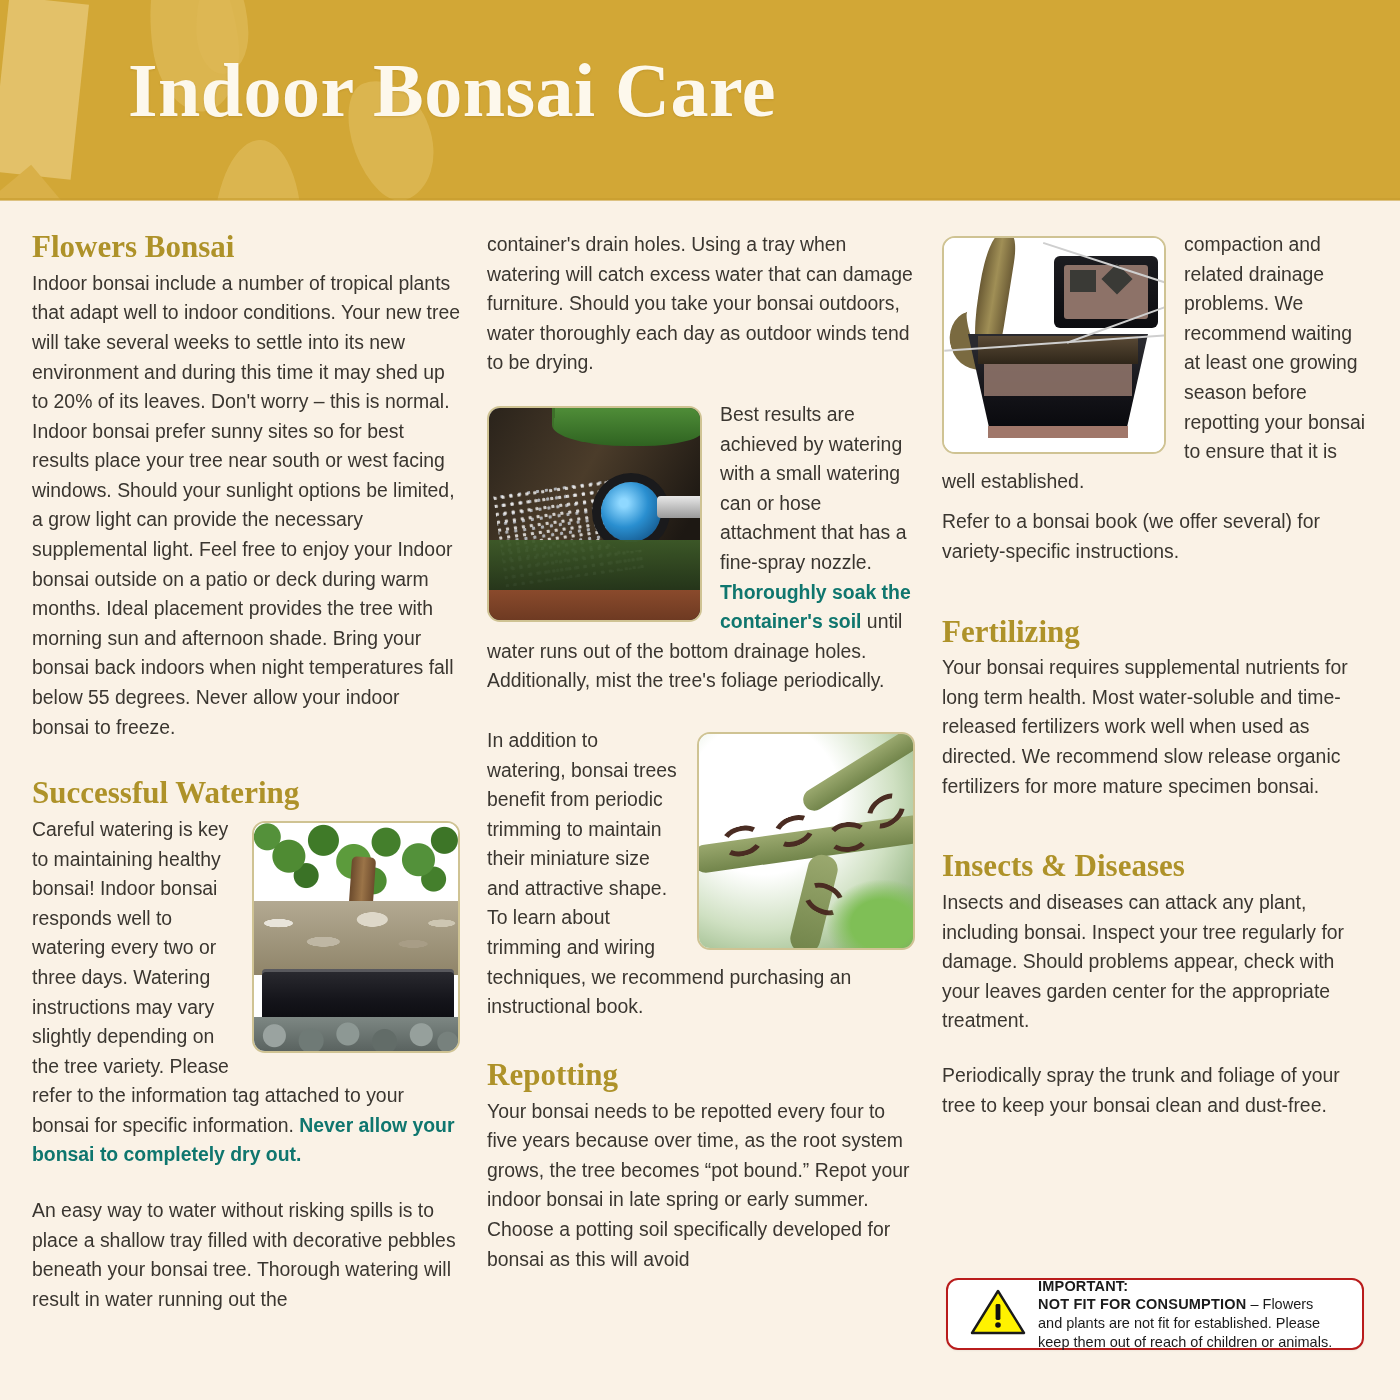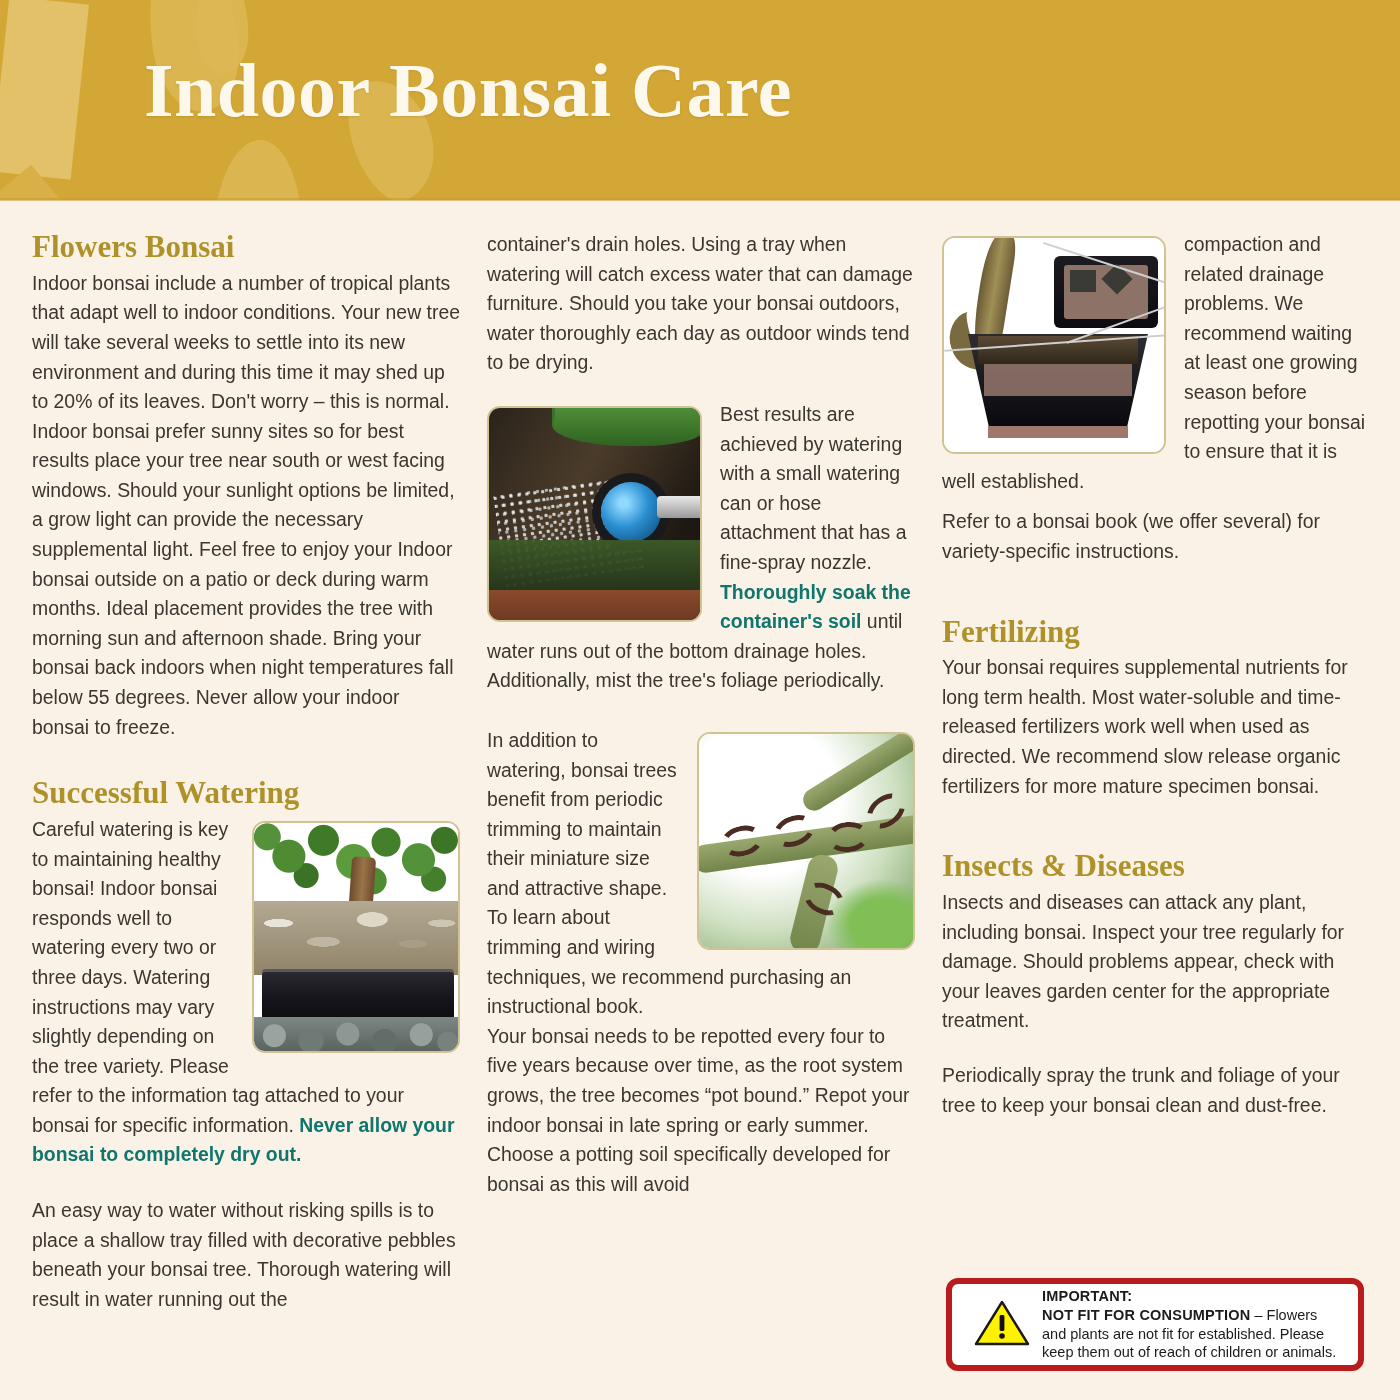--- a/index.html
+++ b/index.html
@@ -30,21 +30,20 @@
   }
   .petal2 { background:#D9B048; }
   .petal3 { background:#E3C169; }
   .hdr-title {
     position:absolute; left:128px; top:52px;
     font-family:"Liberation Serif", serif;
     font-size:76px; font-weight:700; color:#FDF8EC;
     letter-spacing:.5px;
     line-height:1;
     text-shadow:0 1px 2px rgba(120,85,10,.18);
-    margin-left:16px;
   }
 
   
   .cols { position:absolute; left:0; top:200px; width:1400px; height:1200px; }
   .col { position:absolute; top:30px; }
   .col1 { left:32px;  width:428px; }
   .col2 { left:487px; width:428px; }
   .col3 { left:942px; width:428px; }
 
   h2.sec {
@@ -237,23 +236,23 @@
   .ph-pot .wire {
     position:absolute; height:2px; background:#cfcfcf;
   }
   .ph-pot .feet {
     position:absolute; left:44px; top:188px; width:140px; height:12px;
     background:#a0776a;
   }
 
   
   .warnbox {
-    position:absolute; left:946px; top:1278px; width:418px; height:93px;
+    position:absolute; left:946px; top:1278px; width:418px; height:72px;
     background:#FFFFFF;
-    border:6px solid #b91c1c;
+    border:2px solid #b91c1c;
     border-radius:12px;
     box-shadow:0 1px 2px rgba(0,0,0,.05);
     display:flex; align-items:center; padding:10px 14px;
   }
   .warn-tri { flex:0 0 auto; margin:0 12px 0 8px; }
   .warn-text { font-size:14.5px; line-height:18.6px; color:#1b1b1b; }
   .warn-text .ttl { font-weight:700; letter-spacing:.2px; }
   .warn-text .ttl2 { font-weight:700; letter-spacing:.2px; }
 </style>
 </head>
@@ -333,20 +332,21 @@
         <div class="wire w3"></div>
       <div class="wire w4"></div>
         <div class="wire w5"></div>
       <div class="foliage"></div>
     </div>
 
     <p class="body">In addition to watering, bonsai trees benefit from periodic trimming to maintain their miniature size and attractive shape. To learn about trimming and wiring techniques, we recommend purchasing an instructional book.</p>
 
     <div class="clear"></div>
 
+    <h2 class="sec" style="margin-top:36px;">Repotting</h2>
     <p class="body">Your bonsai needs to be repotted every four to five years because over time, as the root system grows, the tree becomes “pot bound.” Repot your indoor bonsai in late spring or early summer. Choose a potting soil specifically developed for bonsai as this will avoid</p>
   </div>
 
   <div class="col col3">
 
     <div class="imgframe ph-pot float-left">
       <div class="bg"></div>
       <div class="trunk"></div>
         <div class="trunkcurve"></div>
       <div class="traysm">

